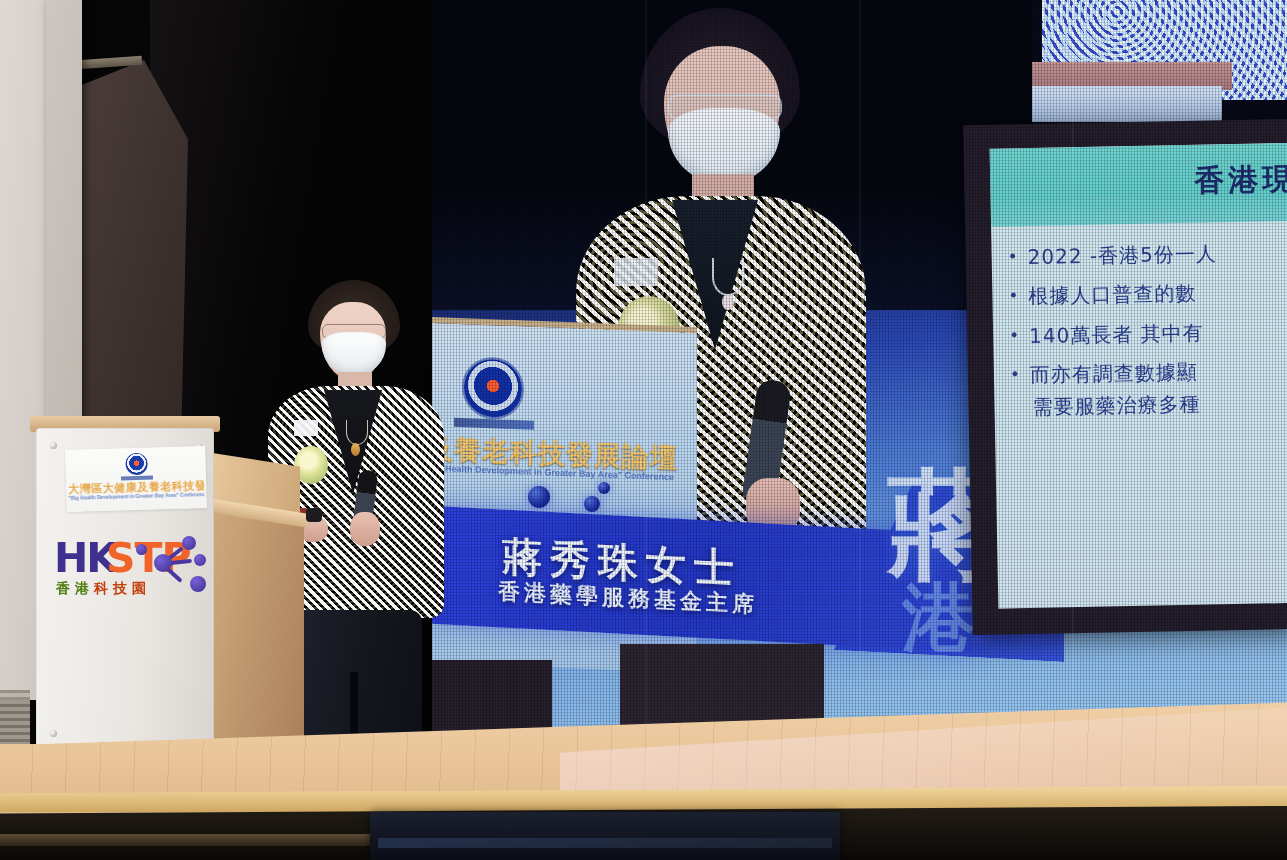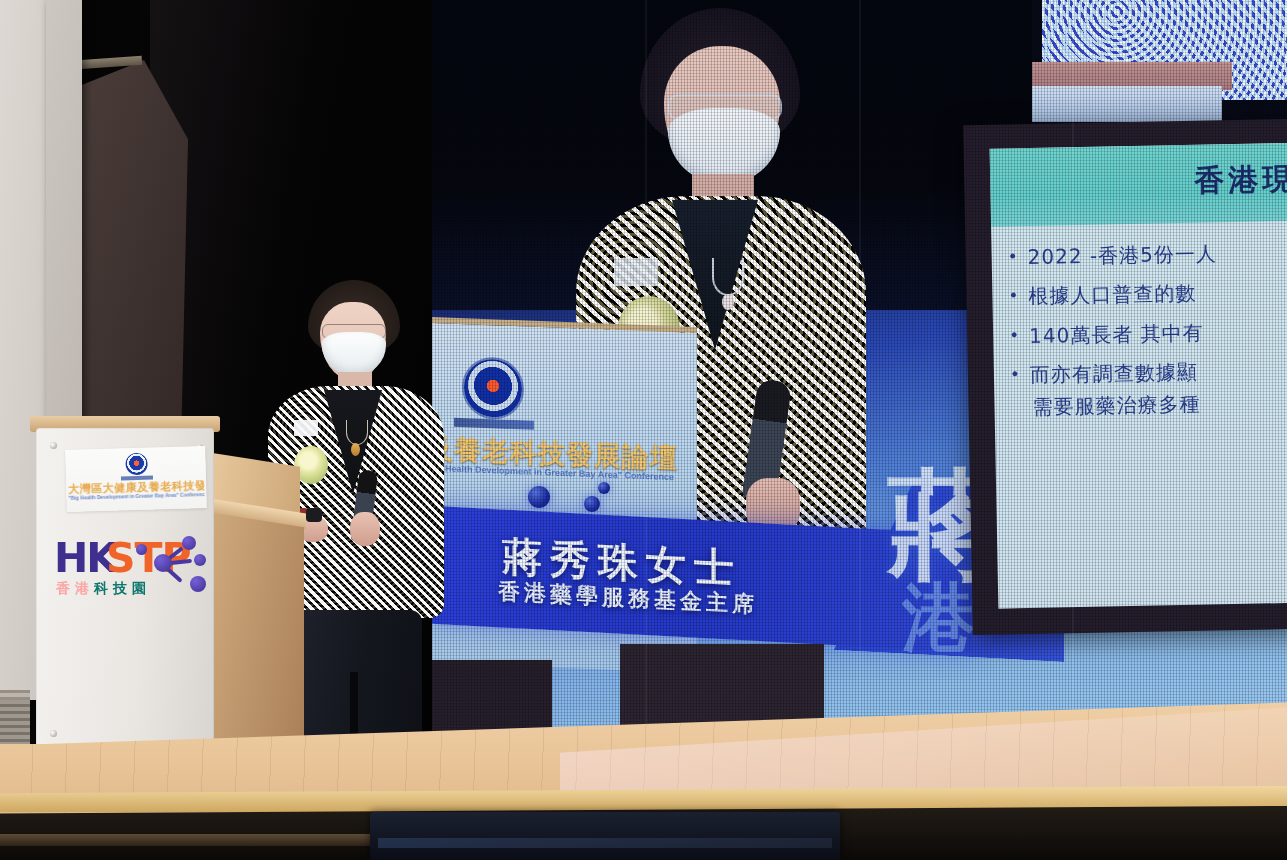--- a/index.html
+++ b/index.html
@@ -371,22 +371,22 @@
     color:#3f2f8e;letter-spacing:-2px;font-family:"DejaVu Sans","Liberation Sans",sans-serif;
   }
   .hk-stp{
     position:absolute;left:52px;top:2px;font-size:41px;font-weight:800;
     color:#f0642a;letter-spacing:-1px;font-family:"DejaVu Sans","Liberation Sans",sans-serif;
   }
   .hk-cn{
     position:absolute;left:2px;top:48px;font-size:14px;font-weight:700;
     letter-spacing:5px;font-family:"DejaVu Sans","Liberation Sans",sans-serif;
   }
-  .hk-cn .c1{color:#fca5a5;}
-  .hk-cn .c2{color:#0f766e;}
+  .hk-cn .c1{color:#4d7c0f;}
+  .hk-cn .c2{color:#c2410c;}
   .mol-node{
     position:absolute;border-radius:50%;
     background:radial-gradient(circle at 34% 30%,#7560d8,#3f2f8e);
   }
   .mol-bond{
     position:absolute;height:4px;background:#4a38a0;border-radius:2px;
     transform-origin:0 50%;
   }
 
   

